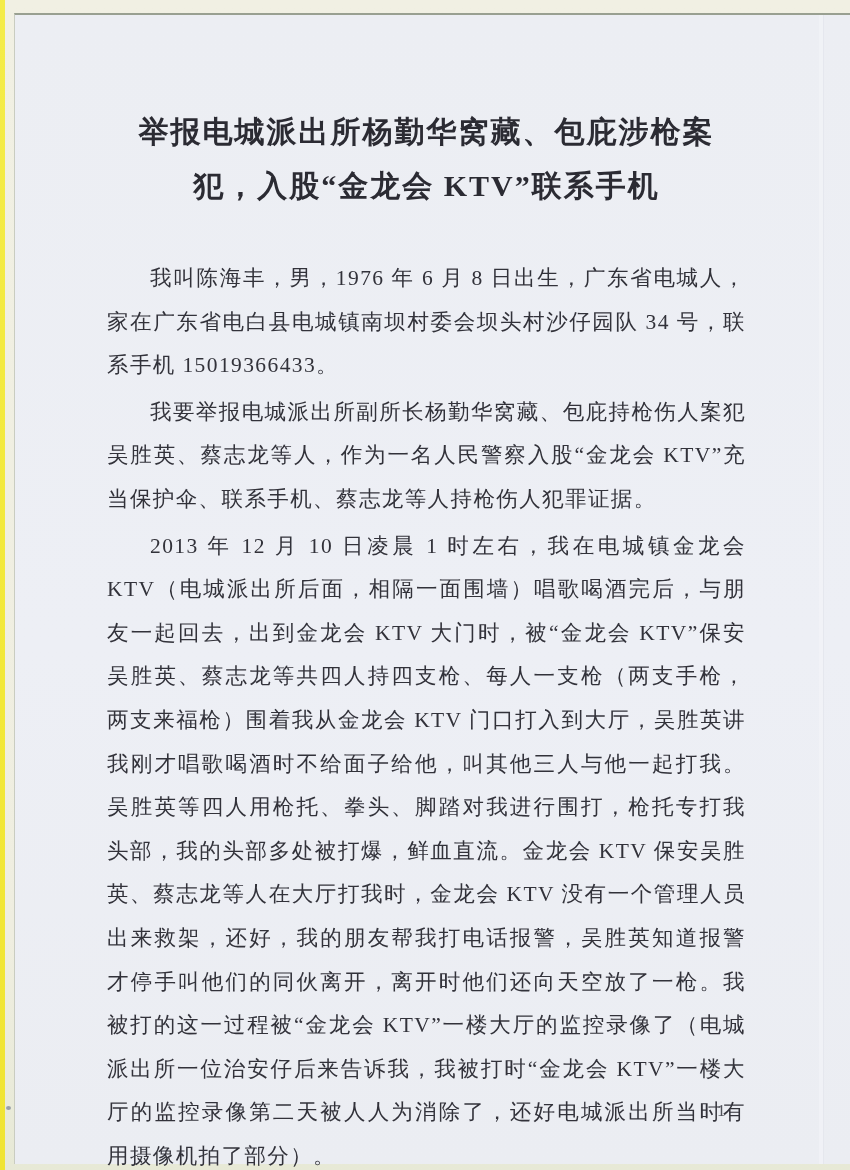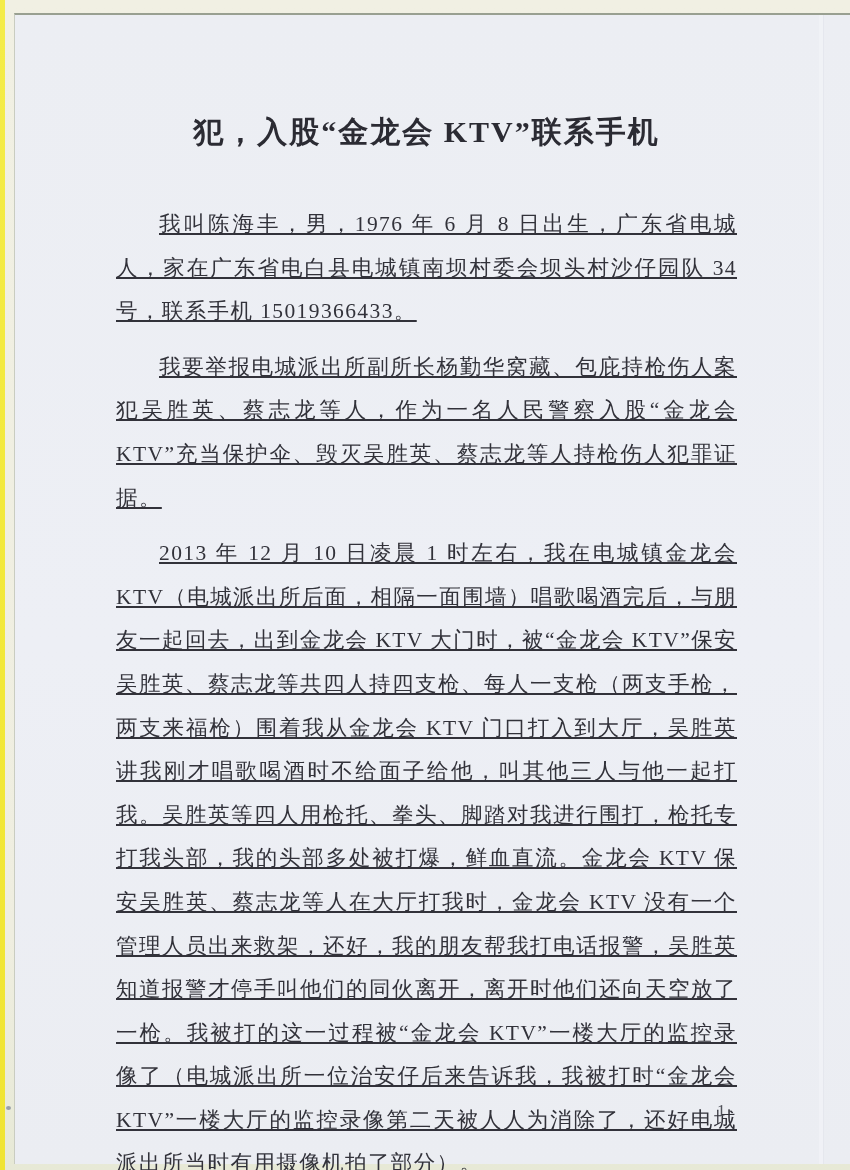--- a/index.html
+++ b/index.html
@@ -54,21 +54,21 @@
   .title-line { display: block; white-space: nowrap; }
   .content {
     margin: 44px 0 0 89px;
     width: 645px;
     font-size: 21.5px;
     line-height: 43.6px;
     color: #32323a;
     text-align: justify;
     letter-spacing: 1.4px;
   }
-  .content p { margin: 12px; text-indent: 2em; text-decoration: underline; }
+  .content p { margin: 3px; text-indent: 2em; }
   .page-number {
     position: absolute;
     left: 702px; top: 1086px;
     font-size: 17px;
     color: #50525a;
     letter-spacing: 0;
   }
   .scan-speck {
     position: absolute;
     left: 6px; top: 1106px;
@@ -84,25 +84,26 @@
 <div class="scan-root">
 
   <div class="edge-yellow"></div>
   <div class="scan-speck"></div>
 
   <div class="page">
 
     <div class="fold-line"></div>
 
     <h1 class="title-wrap" style="margin-top:90px;margin-bottom:0;">
+      <span class="title-line">举报电城派出所杨勤华窝藏、包庇涉枪案</span>
       <span class="title-line">犯，入股“金龙会 KTV”联系手机</span>
     </h1>
 
     <div class="content">
       <p>我叫陈海丰，男，1976 年 6 月 8 日出生，广东省电城人，家在广东省电白县电城镇南坝村委会坝头村沙仔园队 34 号，联系手机 15019366433。</p>
-      <p>我要举报电城派出所副所长杨勤华窝藏、包庇持枪伤人案犯吴胜英、蔡志龙等人，作为一名人民警察入股“金龙会 KTV”充当保护伞、毁灭吴胜英、蔡志龙等人持枪伤人犯罪证据。</p>
+      <p>我要举报电城派出所副所长杨勤华窝藏、包庇持枪伤人案犯吴胜英、蔡志龙等人，作为一名人民警察入股“金龙会 KTV”充当保护伞、联系手机、蔡志龙等人持枪伤人犯罪证据。</p>
       <p>2013 年 12 月 10 日凌晨 1 时左右，我在电城镇金龙会 KTV（电城派出所后面，相隔一面围墙）唱歌喝酒完后，与朋友一起回去，出到金龙会 KTV 大门时，被“金龙会 KTV”保安吴胜英、蔡志龙等共四人持四支枪、每人一支枪（两支手枪，两支来福枪）围着我从金龙会 KTV 门口打入到大厅，吴胜英讲我刚才唱歌喝酒时不给面子给他，叫其他三人与他一起打我。吴胜英等四人用枪托、拳头、脚踏对我进行围打，枪托专打我头部，我的头部多处被打爆，鲜血直流。金龙会 KTV 保安吴胜英、蔡志龙等人在大厅打我时，金龙会 KTV 没有一个管理人员出来救架，还好，我的朋友帮我打电话报警，吴胜英知道报警才停手叫他们的同伙离开，离开时他们还向天空放了一枪。我被打的这一过程被“金龙会 KTV”一楼大厅的监控录像了（电城派出所一位治安仔后来告诉我，我被打时“金龙会 KTV”一楼大厅的监控录像第二天被人人为消除了，还好电城派出所当时有用摄像机拍了部分）。</p>
     </div>
 
     <div class="page-number">1</div>
 
   </div>
 </div>
 
 </body></html>

